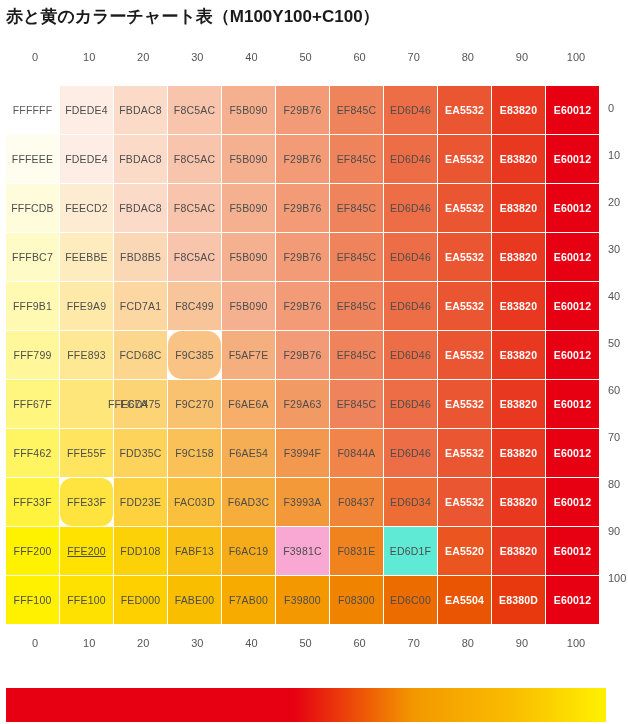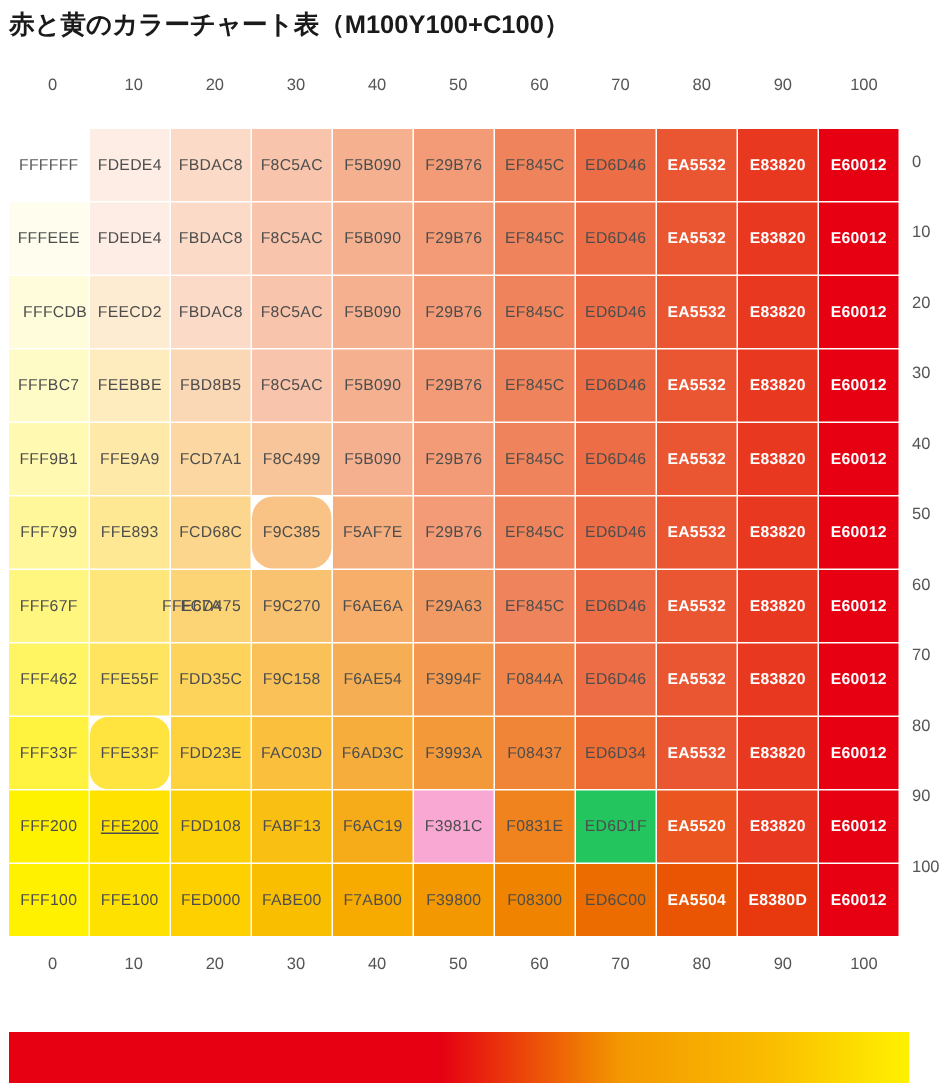--- a/index.html
+++ b/index.html
@@ -138,21 +138,21 @@
         <td class="swatch" style="background: rgb(248, 197, 172);">F8C5AC</td>
         <td class="swatch" style="background: rgb(245, 176, 144);">F5B090</td>
         <td class="swatch" style="background: rgb(242, 155, 118);">F29B76</td>
         <td class="swatch" style="background: rgb(239, 132, 92);">EF845C</td>
         <td class="swatch" style="background: rgb(237, 109, 70);">ED6D46</td>
         <td class="swatch dark-bg" style="background: rgb(234, 85, 50);">EA5532</td>
         <td class="swatch dark-bg" style="background: rgb(232, 56, 32);">E83820</td>
         <td class="swatch dark-bg" style="background: rgb(230, 0, 18);">E60012</td>
       </tr>
       <tr>
-        <td class="swatch" style="background: rgb(255, 252, 219); text-align: right;">FFFCDB</td>
+        <td class="swatch" style="background: rgb(255, 252, 219);">FFFCDB</td>
         <td class="swatch" style="background: rgb(254, 236, 210);">FEECD2</td>
         <td class="swatch" style="background: rgb(251, 218, 200);">FBDAC8</td>
         <td class="swatch" style="background: rgb(248, 197, 172);">F8C5AC</td>
         <td class="swatch" style="background: rgb(245, 176, 144);">F5B090</td>
         <td class="swatch" style="background: rgb(242, 155, 118);">F29B76</td>
         <td class="swatch" style="background: rgb(239, 132, 92);">EF845C</td>
         <td class="swatch" style="background: rgb(237, 109, 70);">ED6D46</td>
         <td class="swatch dark-bg" style="background: rgb(234, 85, 50);">EA5532</td>
         <td class="swatch dark-bg" style="background: rgb(232, 56, 32);">E83820</td>
         <td class="swatch dark-bg" style="background: rgb(230, 0, 18);">E60012</td>
@@ -236,21 +236,21 @@
         <td class="swatch dark-bg" style="background: rgb(230, 0, 18);">E60012</td>
       </tr>
       <tr>
         <td class="swatch" style="background: rgb(255, 242, 0);">FFF200</td>
         <td class="swatch" style="background: rgb(255, 226, 0); text-decoration: underline;">FFE200</td>
         <td class="swatch" style="background: rgb(253, 209, 8);">FDD108</td>
         <td class="swatch" style="background: rgb(250, 191, 19);">FABF13</td>
         <td class="swatch" style="background: rgb(246, 172, 25);">F6AC19</td>
         <td class="swatch" style="background: #f9a8d4;">F3981C</td>
         <td class="swatch" style="background: rgb(240, 131, 30);">F0831E</td>
-        <td class="swatch" style="background: #22c55e;">ED6D1F</td>
+        <td class="swatch" style="background: #5eead4;">ED6D1F</td>
         <td class="swatch dark-bg" style="background: rgb(234, 85, 32);">EA5520</td>
         <td class="swatch dark-bg" style="background: rgb(232, 56, 32);">E83820</td>
         <td class="swatch dark-bg" style="background: rgb(230, 0, 18);">E60012</td>
       </tr>
       <tr>
         <td class="swatch" style="background: rgb(255, 241, 0);">FFF100</td>
         <td class="swatch" style="background: rgb(255, 225, 0);">FFE100</td>
         <td class="swatch" style="background: rgb(254, 208, 0);">FED000</td>
         <td class="swatch" style="background: rgb(250, 190, 0);">FABE00</td>
         <td class="swatch" style="background: rgb(247, 171, 0);">F7AB00</td>

